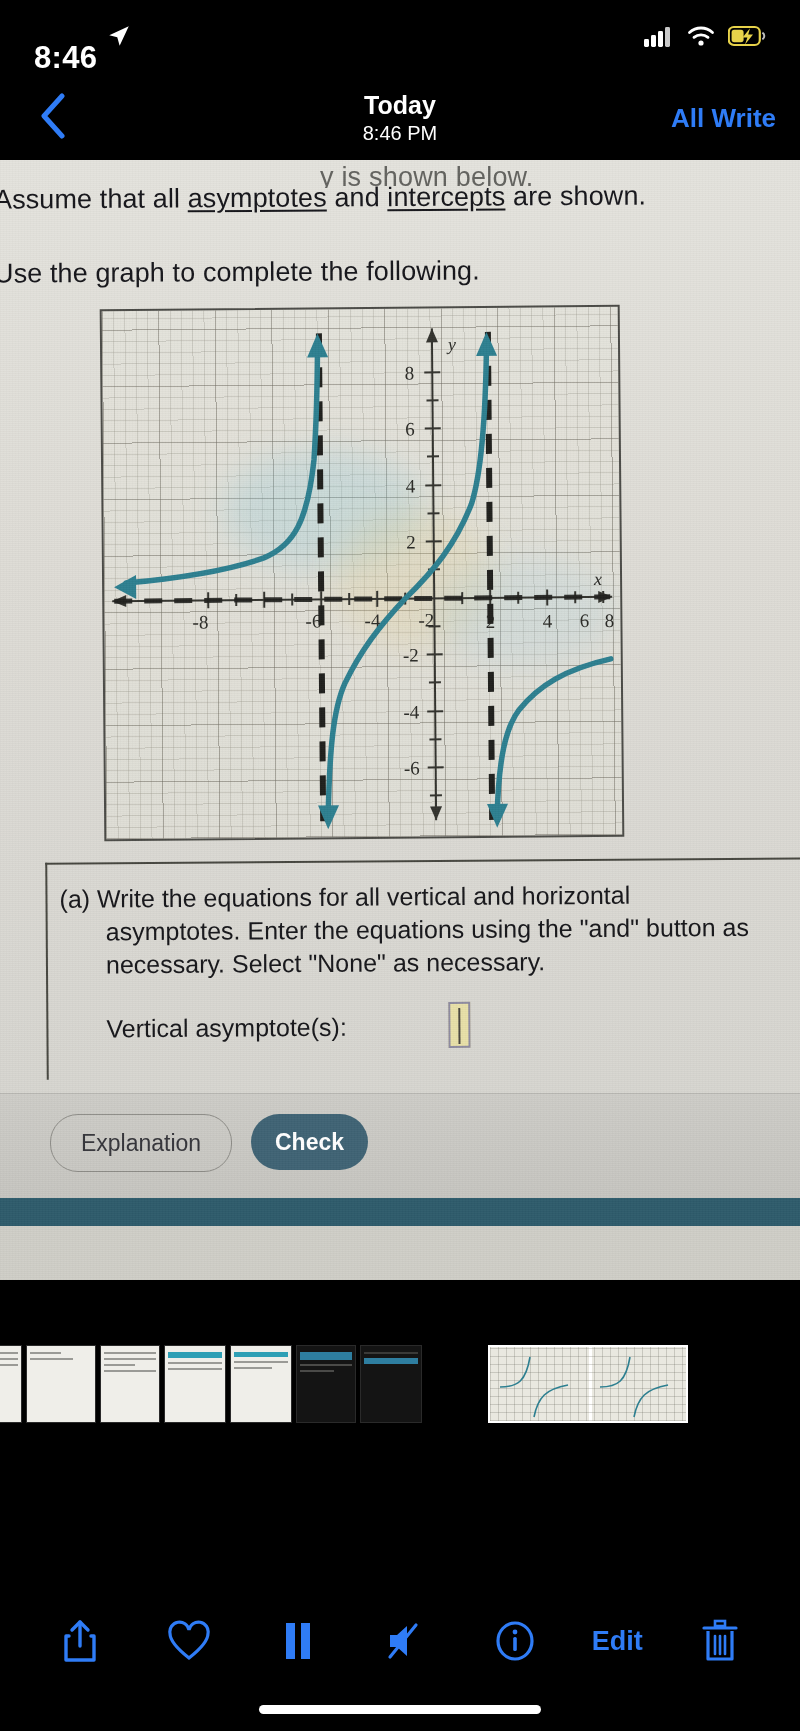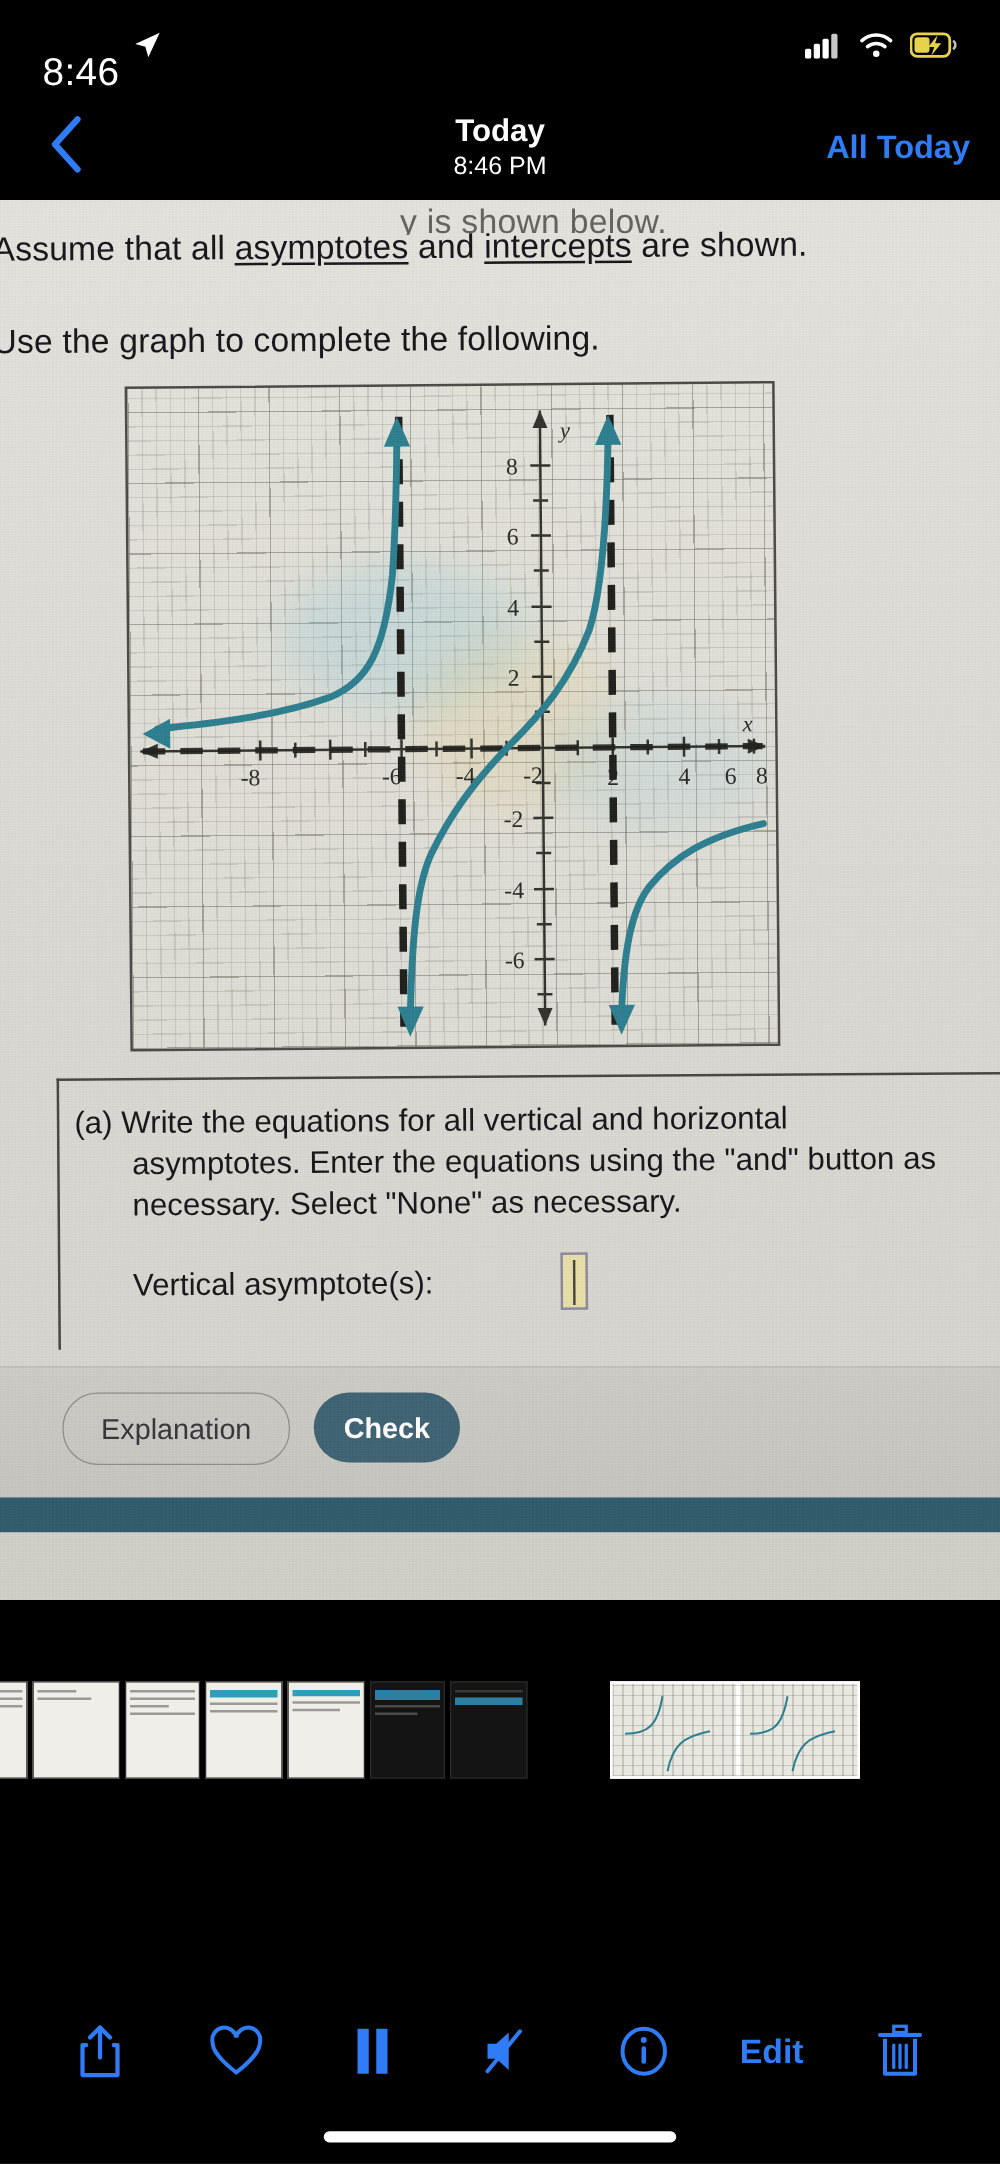--- a/index.html
+++ b/index.html
@@ -8,21 +8,21 @@
     font-family:"Liberation Sans",sans-serif;
     overflow:hidden;position:relative;
   }
   .phone{position:absolute;inset:0;background:#000;}
 
   
   .statusbar{position:absolute;top:0;left:0;width:800px;height:76px;
     display:flex;align-items:center;justify-content:space-between;
     padding:0 34px;box-sizing:border-box;color:#fff;}
   .sb-left{display:flex;align-items:center;gap:9px;}
-  .sb-time{font-size:31px;font-weight:400;letter-spacing:.3px;margin-top:39px;}
+  .sb-time{font-size:31px;font-weight:700;letter-spacing:.3px;margin-top:39px;}
   .loc-arrow{display:block;}
   .sb-right{display:flex;align-items:center;gap:13px;}
 
   
   .navbar{position:absolute;top:76px;left:0;width:800px;height:84px;
     display:flex;align-items:center;color:#fff;}
   .nav-back{position:absolute;left:40px;top:50%;transform:translateY(-50%);
     cursor:pointer;}
   .nav-title{position:absolute;left:0;right:0;text-align:center;
     display:flex;flex-direction:column;align-items:center;gap:2px;}
@@ -169,21 +169,21 @@
   <div class="navbar">
     <span class="nav-back">
       <svg width="26" height="46" viewBox="0 0 26 46">
           <path d="M22 3 L4 23 L22 43" stroke="#2f7cf6" stroke-width="5" fill="none" stroke-linecap="round" stroke-linejoin="round"></path>
         </svg>
     </span>
     <span class="nav-title">
       <span class="t1">Today</span>
       <span class="t2">8:46 PM</span>
     </span>
-    <span class="nav-right">All Today</span>
+    <span class="nav-right">All Write</span>
   </div>
 
   <div class="photo">
     <div class="doc">
 
       <div class="cut-line">
         <span style="position:absolute;left:320px;top:-4px;color:#4d4d4a;opacity:.85;">y  is shown below.</span>
       </div>
 
       <div class="qline1">

